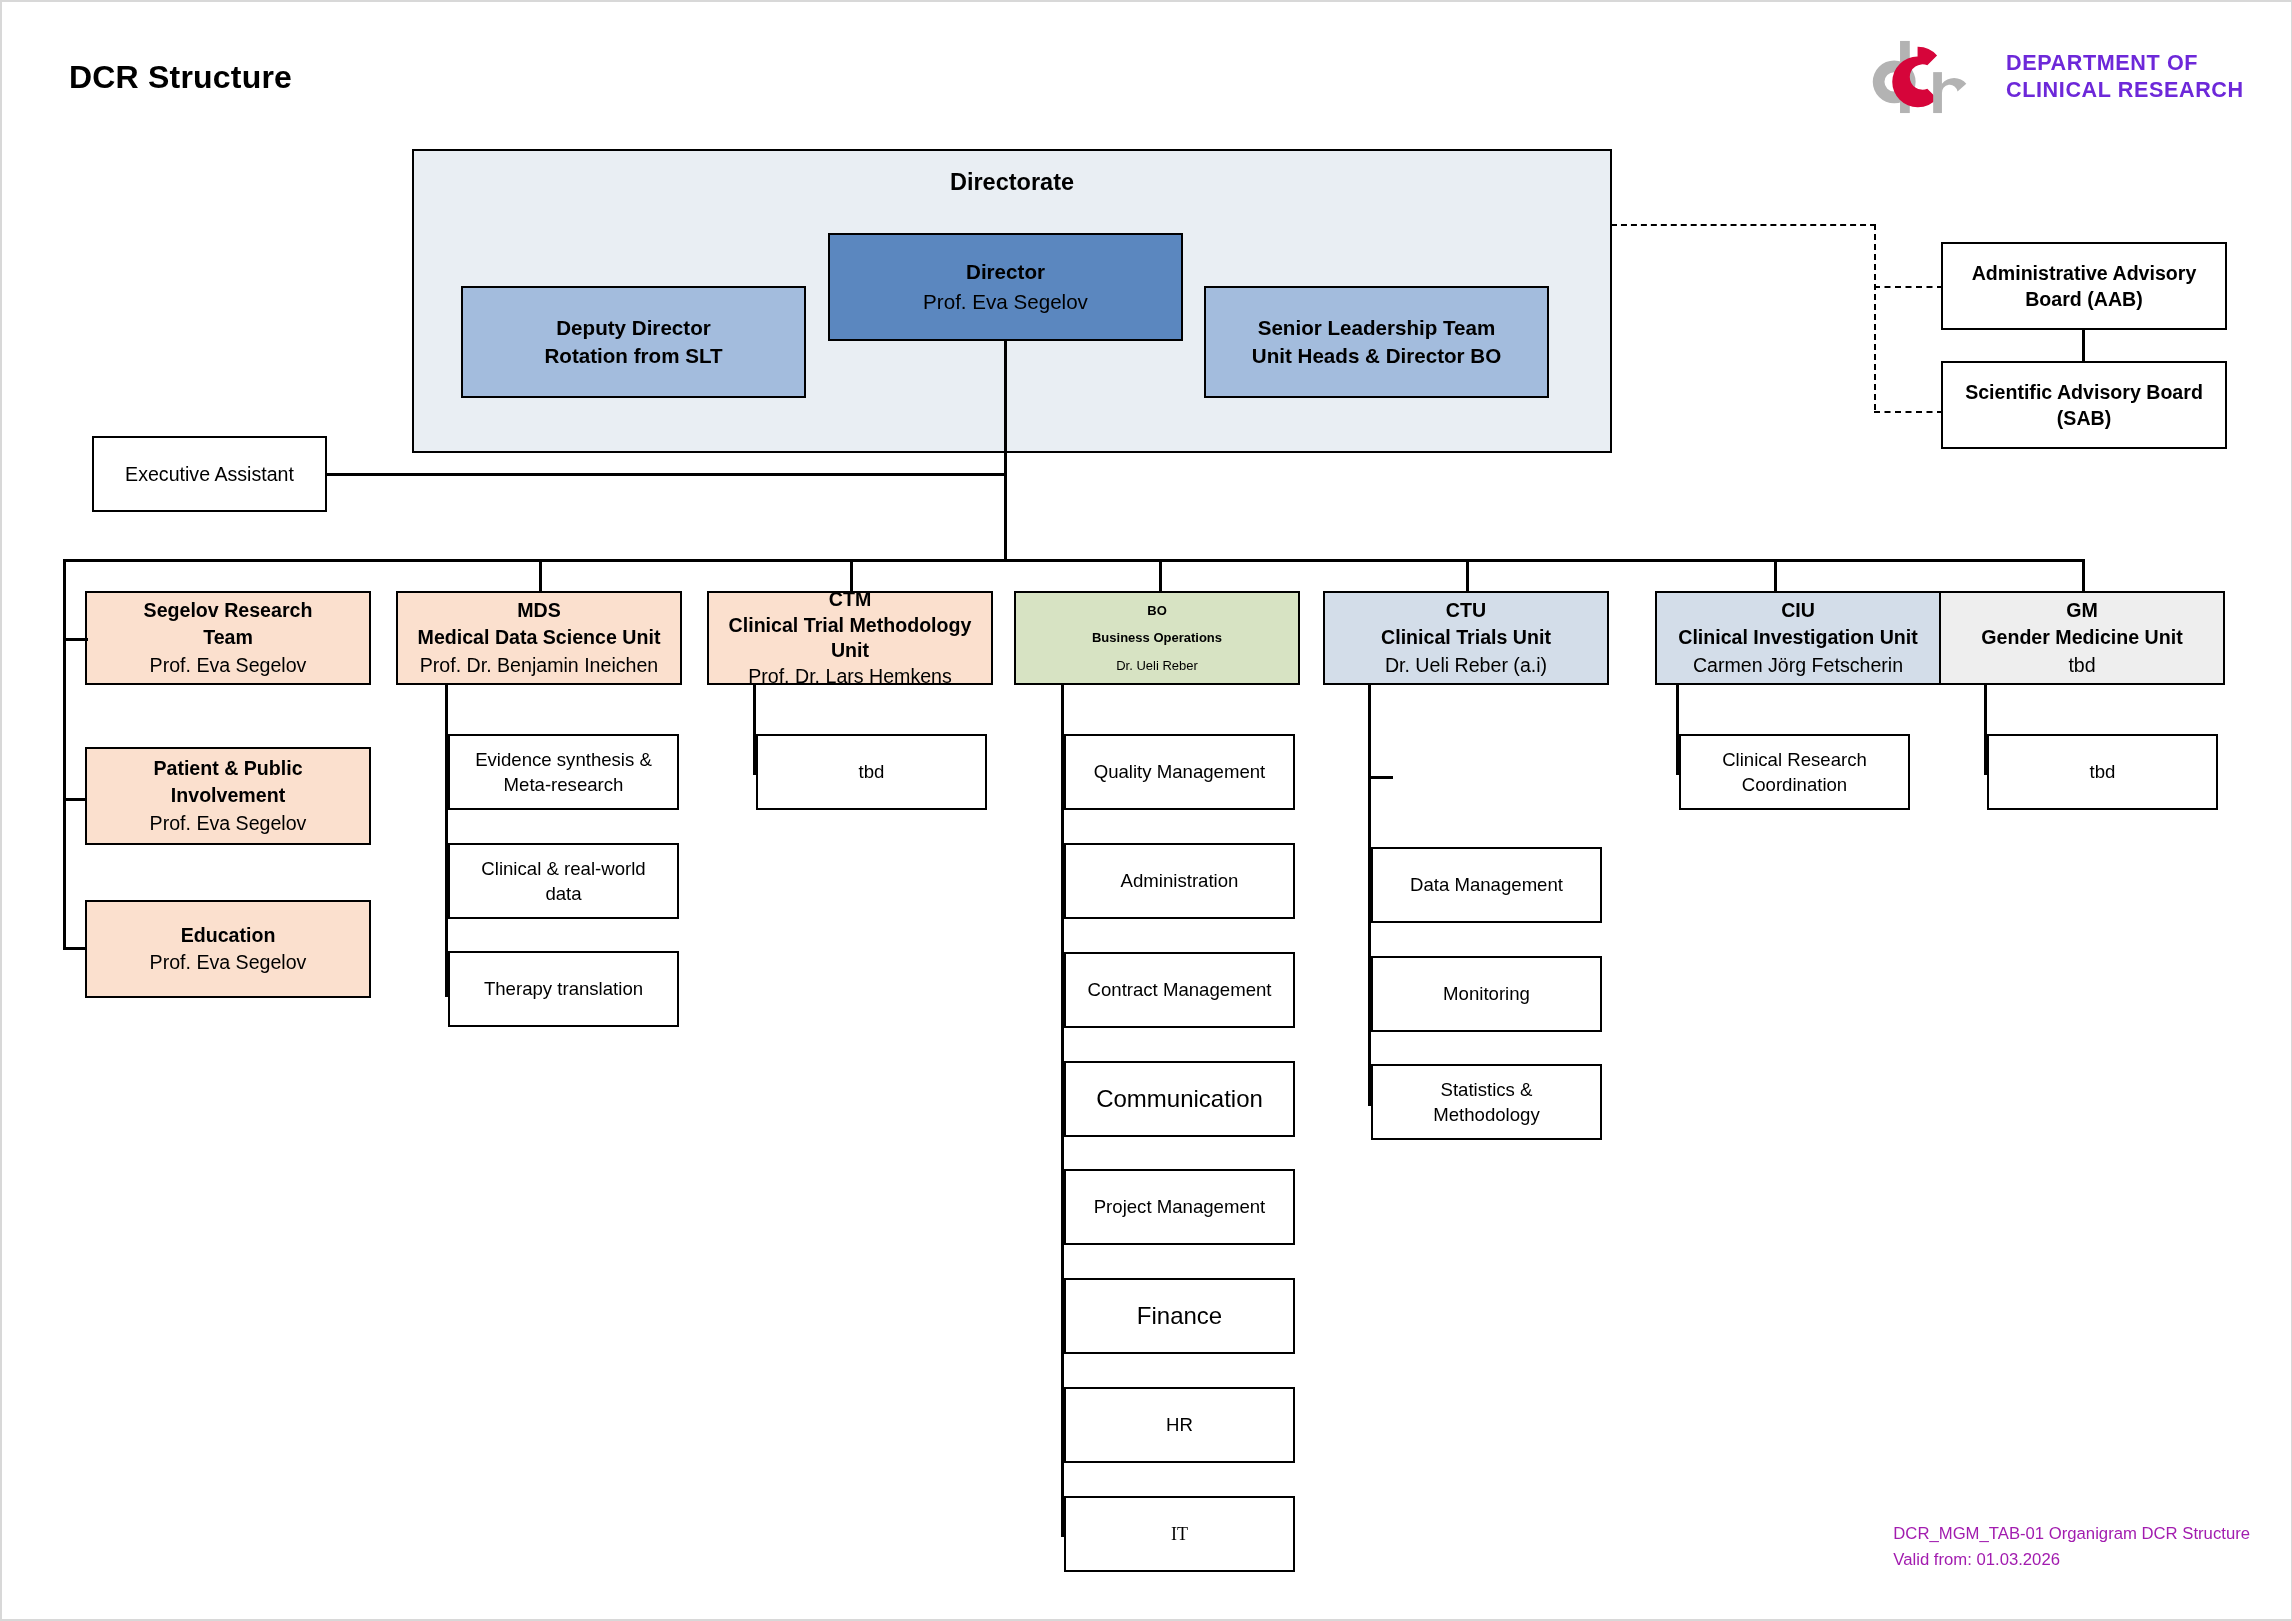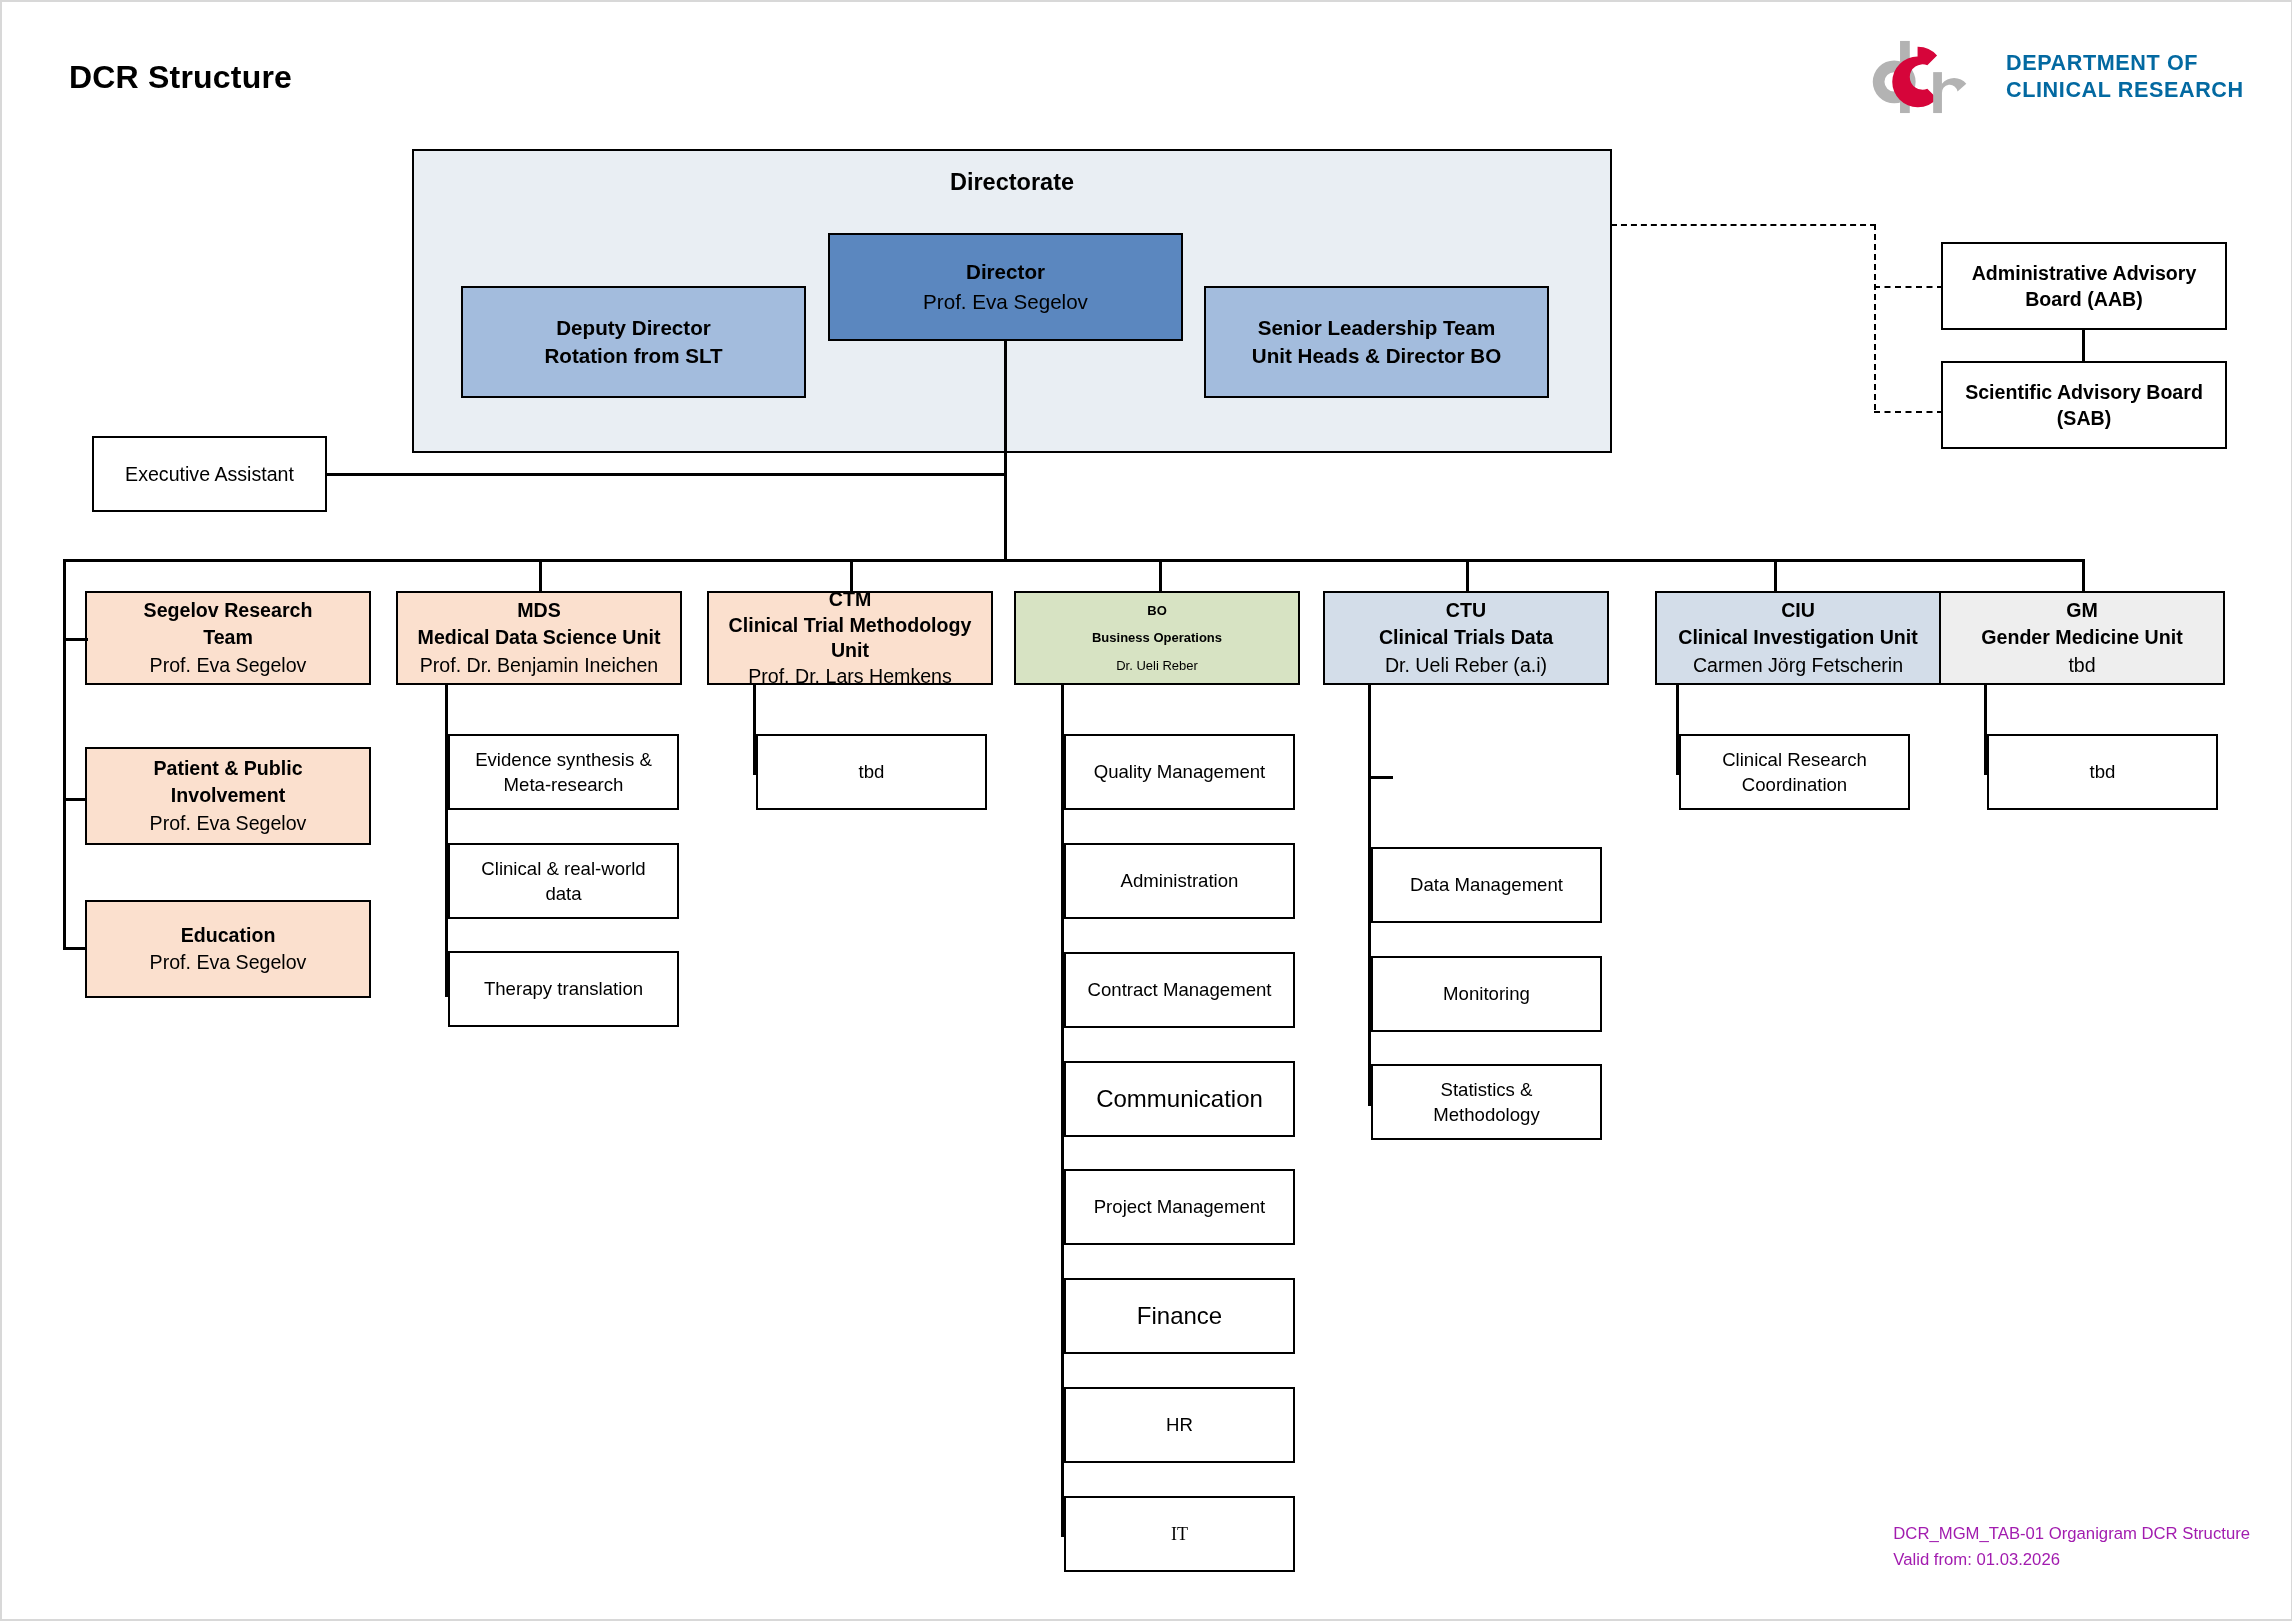--- a/index.html
+++ b/index.html
@@ -6,21 +6,21 @@
   body{font-family:"Liberation Sans",sans-serif;}
   #page{position:relative;width:2293px;height:1621px;background:#fff;
         border:2px solid #d8d8d8;box-sizing:border-box;overflow:hidden;}
 
   .title{position:absolute;left:67px;top:57px;font-size:32px;font-weight:bold;color:#000;letter-spacing:0.2px;}
 
   
   .logo{position:absolute;left:1855px;top:37px;width:392px;height:78px;}
   .logo-mark{position:absolute;left:0;top:0;width:127px;height:76px;}
   .logo-txt{position:absolute;left:149px;top:9.8px;font-size:21.6px;line-height:27.4px;
-            font-weight:600;color:#0369a1;letter-spacing:0.6px;}
+            font-weight:600;color:#6d28d9;letter-spacing:0.6px;}
 
   
   .bx{position:absolute;box-sizing:border-box;border:2.5px solid #000;
       display:flex;flex-direction:column;align-items:center;justify-content:center;
       text-align:center;background:#ffffff;color:#000;}
   .bx .ttl{font-weight:bold;}
   .bx .sub{font-weight:normal;}
 
   .panel{position:absolute;box-sizing:border-box;border:2.5px solid #000;background:#e9eef3;}
   .panel-title{position:absolute;width:100%;text-align:center;font-weight:bold;font-size:23.5px;top:17.6px;}
@@ -135,21 +135,21 @@
   </div>
 
   <div class="bx c-green" style="left:1012px;top:589px;width:286px;height:94px;font-size:13px;line-height:27.4px;">
     <div class="ttl">BO</div>
     <div class="ttl">Business Operations</div>
     <div class="sub">Dr. Ueli Reber</div>
   </div>
 
   <div class="bx c-blue" style="left:1321px;top:589px;width:286px;height:94px;font-size:19.6px;line-height:27.4px;">
     <div class="ttl">CTU</div>
-    <div class="ttl">Clinical Trials Data</div>
+    <div class="ttl">Clinical Trials Unit</div>
     <div class="sub">Dr. Ueli Reber (a.i)</div>
   </div>
 
   <div class="bx c-blue" style="left:1629px;top:589px;width:286px;height:94px;font-size:19.6px;line-height:27.4px;margin-left:24px;">
     <div class="ttl">CIU</div>
     <div class="ttl">Clinical Investigation Unit</div>
     <div class="sub">Carmen Jörg Fetscherin</div>
   </div>
 
   <div class="bx c-gray" style="left:1937px;top:589px;width:286px;height:94px;font-size:19.6px;line-height:27.4px;">

